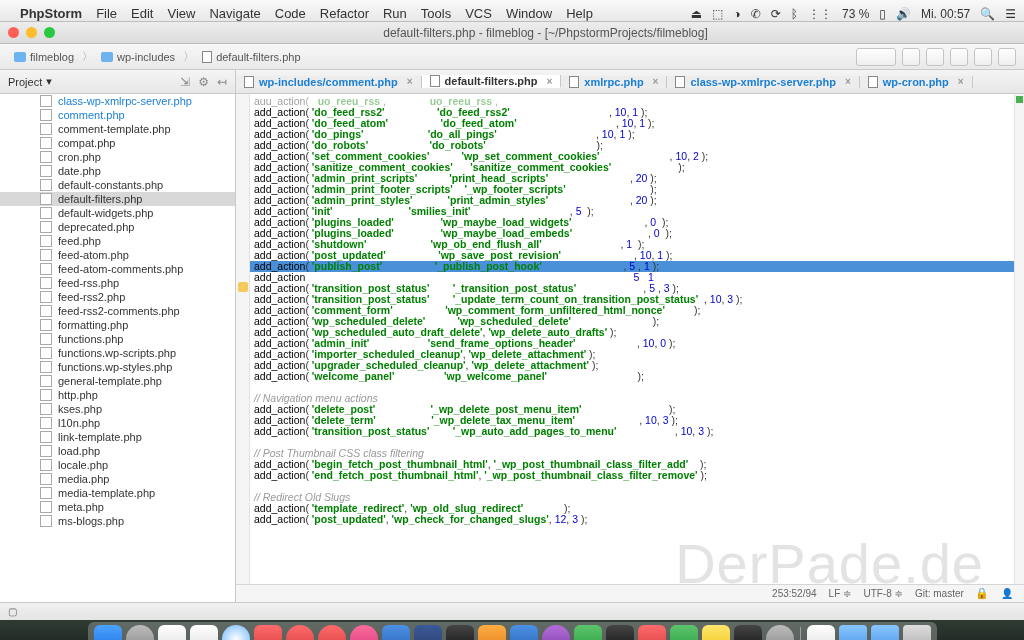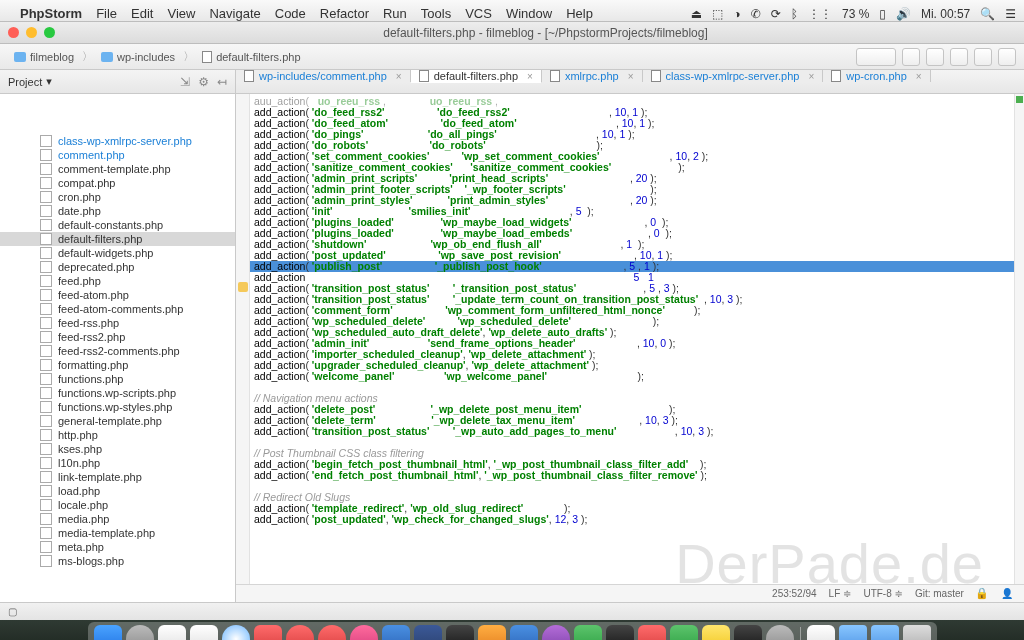--- a/index.html
+++ b/index.html
@@ -26,32 +26,32 @@
 .crumb .file-icon { width: 10px; height: 12px; background: #fff; border: 1px solid #888; display: inline-block; }
 .crumb-sep { color: #999; margin: 0 2px; }
 .tool-right { margin-left: auto; display: flex; gap: 6px; }
 .tool-btn { width: 18px; height: 18px; border: 1px solid #c4c4c4; border-radius: 3px; background: linear-gradient(#fff,#eee); }
 .run-cfg { width: 40px; }
 
 
 .main { display: flex; height: 532px; }
 
 
-.sidebar { width: 236px; border-right: 1px solid #c9c9c9; display: flex; flex-direction: column; background: #fff; gap: 40px; }
+.sidebar { width: 236px; border-right: 1px solid #c9c9c9; display: flex; flex-direction: column; background: #fff; }
 .proj-header { height: 24px; background: linear-gradient(#f4f4f4,#e7e7e7); border-bottom: 1px solid #c9c9c9; display: flex; align-items: center; padding: 0 8px; font-size: 11px; }
 .proj-header span.icons { margin-left: auto; display:flex; gap:8px; color:#888; font-size:12px;}
 .file-tree { flex: 1; overflow: hidden; }
 .file-tree .node { display: flex; align-items: center; gap: 6px; height: 14px; padding: 0 4px 0 40px; font-size: 11px; color: #333; white-space: nowrap; cursor: default; }
 .file-tree .node.selected { background: #d8d8d8; }
 .file-tree .icon { width: 12px; height: 12px; background: #fff; border: 1px solid #aaa; display: inline-block; flex-shrink: 0; }
 .file-tree .blue { color: #1a7fd6; }
 
 
 .editor { flex: 1; display: flex; flex-direction: column; min-width: 0; background:#fff; }
-.tabs { height: 24px; background: linear-gradient(#f4f4f4,#e7e7e7); border-bottom: 1px solid #c9c9c9; display: flex; align-items: flex-start; font-size: 11px; overflow:hidden;}
+.tabs { height: 24px; background: linear-gradient(#f4f4f4,#e7e7e7); border-bottom: 1px solid #c9c9c9; display: flex; align-items: center; font-size: 11px; overflow:hidden;font-weight:bold;}
 .tab { display: flex; align-items: center; gap: 5px; padding: 0 8px; border-right: 1px solid #c9c9c9; color: #1a7fd6; background: #ededed; cursor: default; white-space: nowrap;}
 .tab.active { background: #fff; color: #333; border-bottom: 1px solid #fff; }
 .tab .close { color: #999; margin-left: 4px; font-size: 10px; }
 .tab .ficon { width: 10px; height: 12px; background: #fff; border: 1px solid #888; display: inline-block; }
 
 .code-area { flex: 1; display: flex; overflow: hidden; font-family: Menlo, Consolas, monospace; font-size: 10.5px; line-height: 11px; }
 .gutter { width: 14px; background: #f5f5f5; border-right: 1px solid #e2e2e2; }
 .gutter .mark { margin-top: 188px; margin-left: 2px; width: 10px; height: 10px; background: #f5c95a; border-radius: 2px; }
 .code { flex: 1; padding: 2px 0 2px 4px; white-space: pre; overflow: hidden; position: relative; }
 .code .hl-line { position: absolute; left: 0; right: 0; height: 11px; background: #4a90d9; z-index: 0; }

